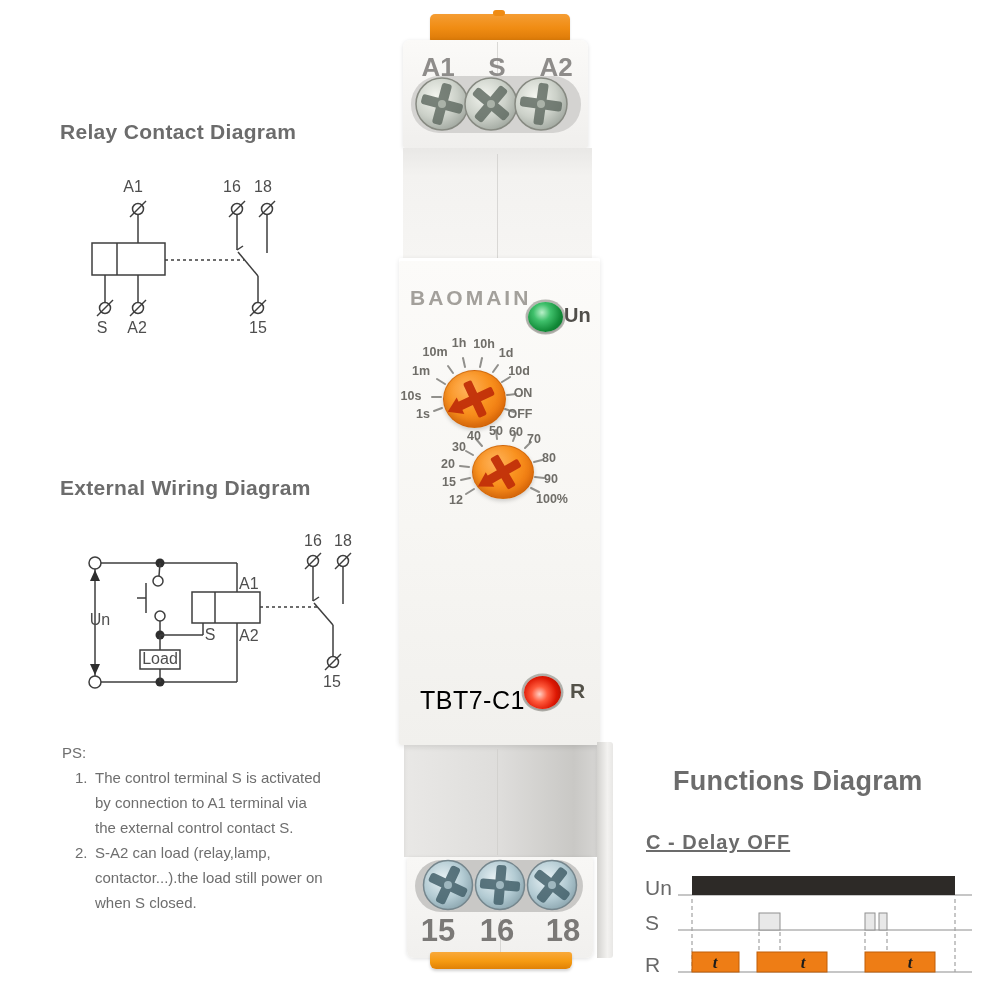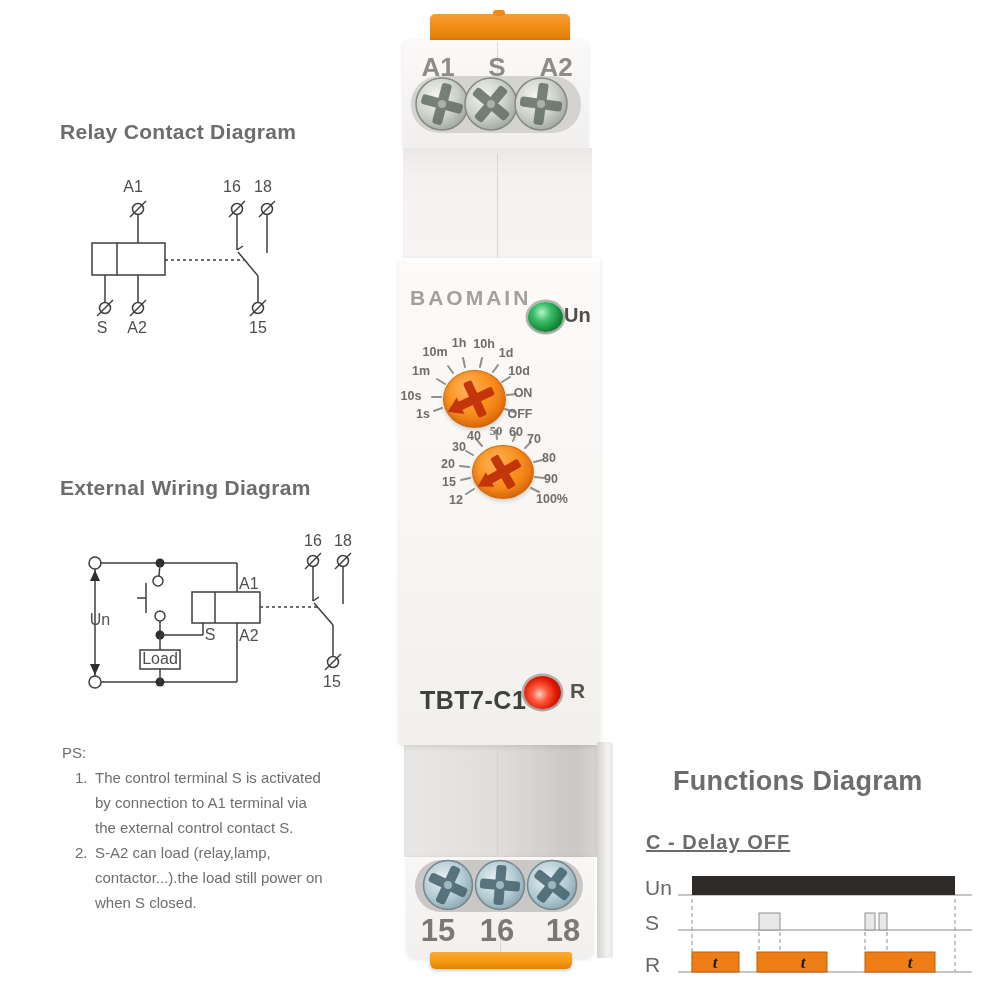--- a/index.html
+++ b/index.html
@@ -42,21 +42,21 @@
             background:linear-gradient(180deg,#f8f7f5,#f1f0ee);box-shadow:0 1px 4px rgba(0,0,0,.12);}
   .clip-bottom{position:absolute;left:430px;top:952px;width:142px;height:17px;border-radius:3px 3px 6px 6px;
             background:linear-gradient(180deg,#f9a93c 0%,#f59a11 55%,#e08106 100%);box-shadow:0 2px 3px rgba(0,0,0,.18);}
   .fin-right{position:absolute;left:597px;top:742px;width:16px;height:216px;border-radius:0 3px 3px 0;
             background:linear-gradient(90deg,#d3d2cf 0%,#f3f2f0 65%,#e8e7e5 100%);}
   .seam{position:absolute;width:1px;background:#cfcecb;opacity:.75;}
   .tlabel{position:absolute;transform:translate(-50%,-50%);font-weight:700;font-size:26px;color:#8e8c8a;}
   .blabel{position:absolute;transform:translate(-50%,-50%);font-weight:700;font-size:31px;color:#7b7977;}
   .dlabel{position:absolute;transform:translate(-50%,-50%);font-weight:700;font-size:12.5px;color:#6f6d68;white-space:nowrap;}
   .brand{position:absolute;left:410px;top:278px;font-size:21px;font-weight:700;letter-spacing:3px;color:#a3a09b;margin-top:8px;}
-  .model{position:absolute;left:420px;top:686px;font-size:25px;font-weight:700;letter-spacing:.5px;color:#404040;}
+  .model{position:absolute;left:420px;top:686px;font-size:25px;font-weight:400;letter-spacing:.5px;color:#000000;}
   .led{position:absolute;border-radius:50%;}
   .led-green{left:528px;top:302px;width:35px;height:30px;
       background:radial-gradient(circle at 40% 35%,#b9f0c9 0%,#3fc06b 30%,#128a38 65%,#065f22 100%);
       box-shadow:0 0 0 2.5px rgba(100,100,92,.45),0 1px 2px rgba(0,0,0,.25);}
   .led-red{left:524px;top:676px;width:37px;height:33px;
       background:radial-gradient(circle at 42% 55%,#ffd0c4 0%,#ff5a3c 28%,#dd1703 60%,#8f0b00 100%);
       box-shadow:0 0 0 2.5px rgba(100,100,92,.45),0 1px 2px rgba(0,0,0,.25);}
   .led-un{position:absolute;left:564px;top:304px;font-size:20px;font-weight:700;color:#504e4a;}
   .led-r{position:absolute;left:570px;top:679px;font-size:21px;font-weight:700;color:#545249;}
   .knob{position:absolute;border-radius:50%;
@@ -275,21 +275,21 @@
     <span class="dlabel" style="left:506px;top:353px;">1d</span>
     <span class="dlabel" style="left:519px;top:371px;">10d</span>
     <span class="dlabel" style="left:523px;top:393px;">ON</span>
     <span class="dlabel" style="left:520px;top:414px;">OFF</span>
 
     <span class="dlabel" style="left:456px;top:500px;">12</span>
     <span class="dlabel" style="left:449px;top:482px;">15</span>
     <span class="dlabel" style="left:448px;top:464px;">20</span>
     <span class="dlabel" style="left:459px;top:447px;">30</span>
     <span class="dlabel" style="left:474px;top:436px;">40</span>
-    <span class="dlabel" style="left:496px;top:431px;font-family:Liberation Serif, serif;">50</span>
+    <span class="dlabel" style="left:496px;top:431px;">50</span>
     <span class="dlabel" style="left:516px;top:432px;text-align:center;">60</span>
     <span class="dlabel" style="left:534px;top:439px;">70</span>
     <span class="dlabel" style="left:549px;top:458px;">80</span>
     <span class="dlabel" style="left:551px;top:479px;">90</span>
     <span class="dlabel" style="left:552px;top:499px;">100%</span>
 
     <div class="knob knob-1">
       <svg class="cross" viewBox="0 0 61 56">
         <g transform="translate(31 28) rotate(-25)" fill="#c23009" opacity="0.95">
           <rect x="-20" y="-4.5" width="40" height="9" rx="2"></rect>

